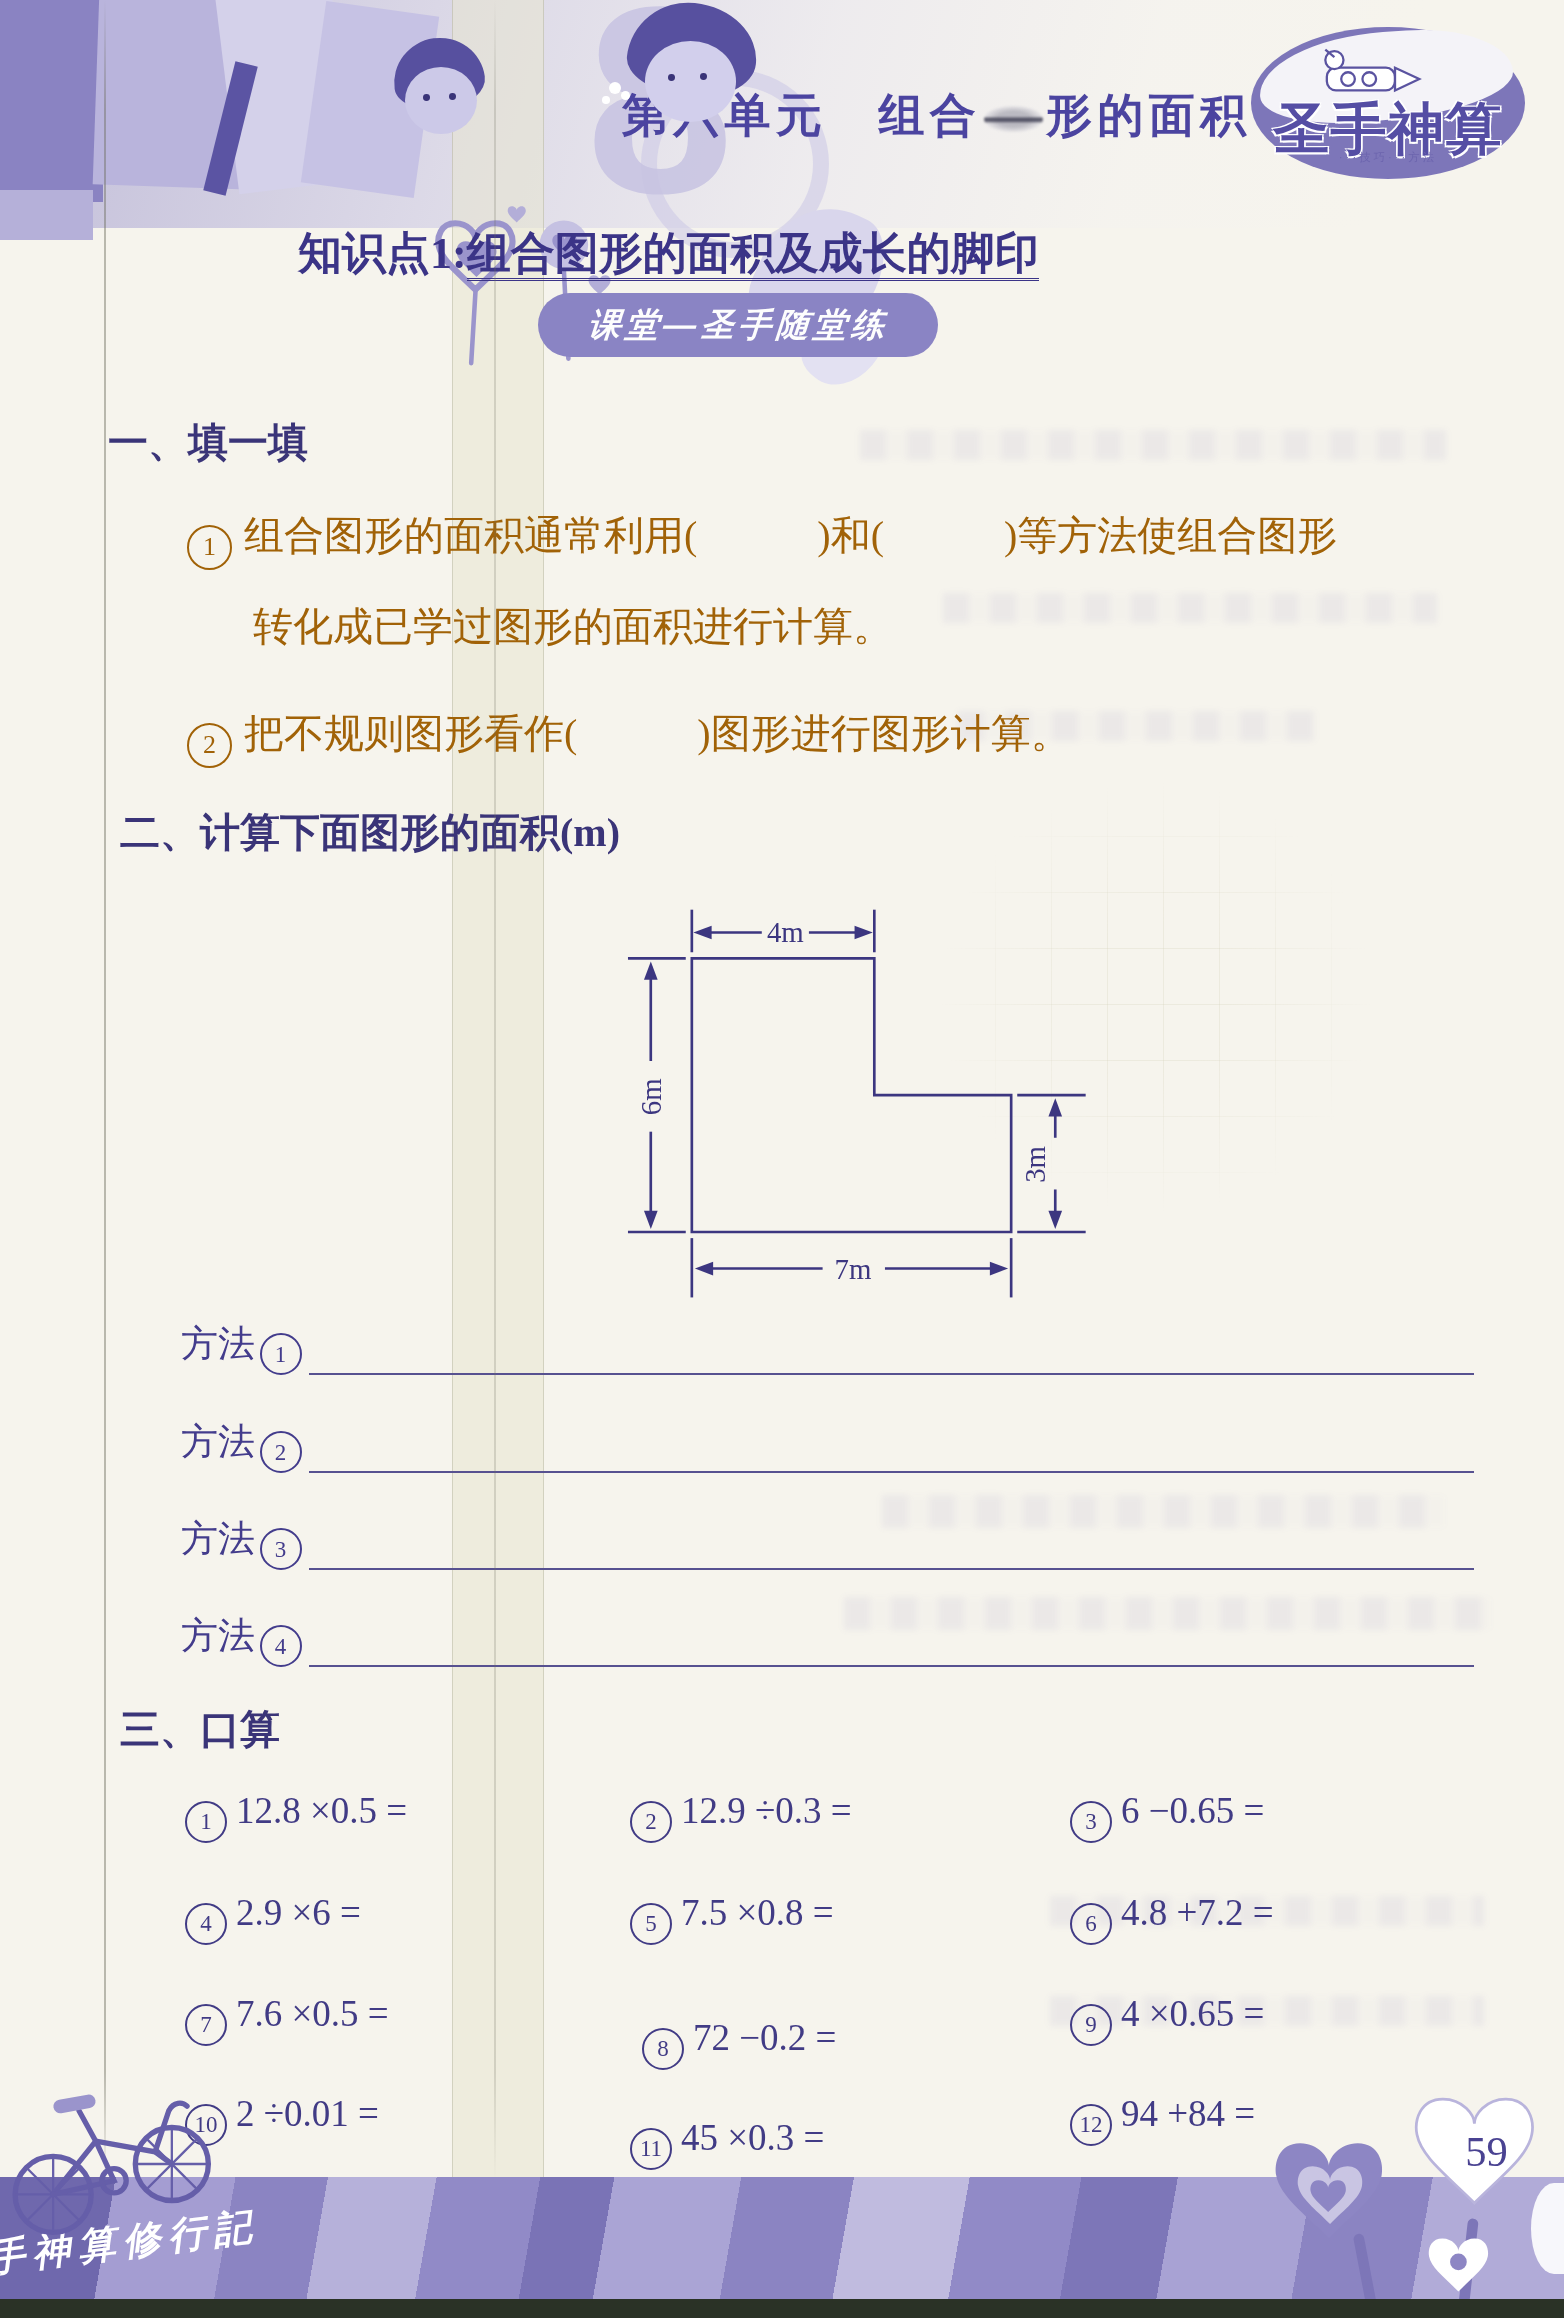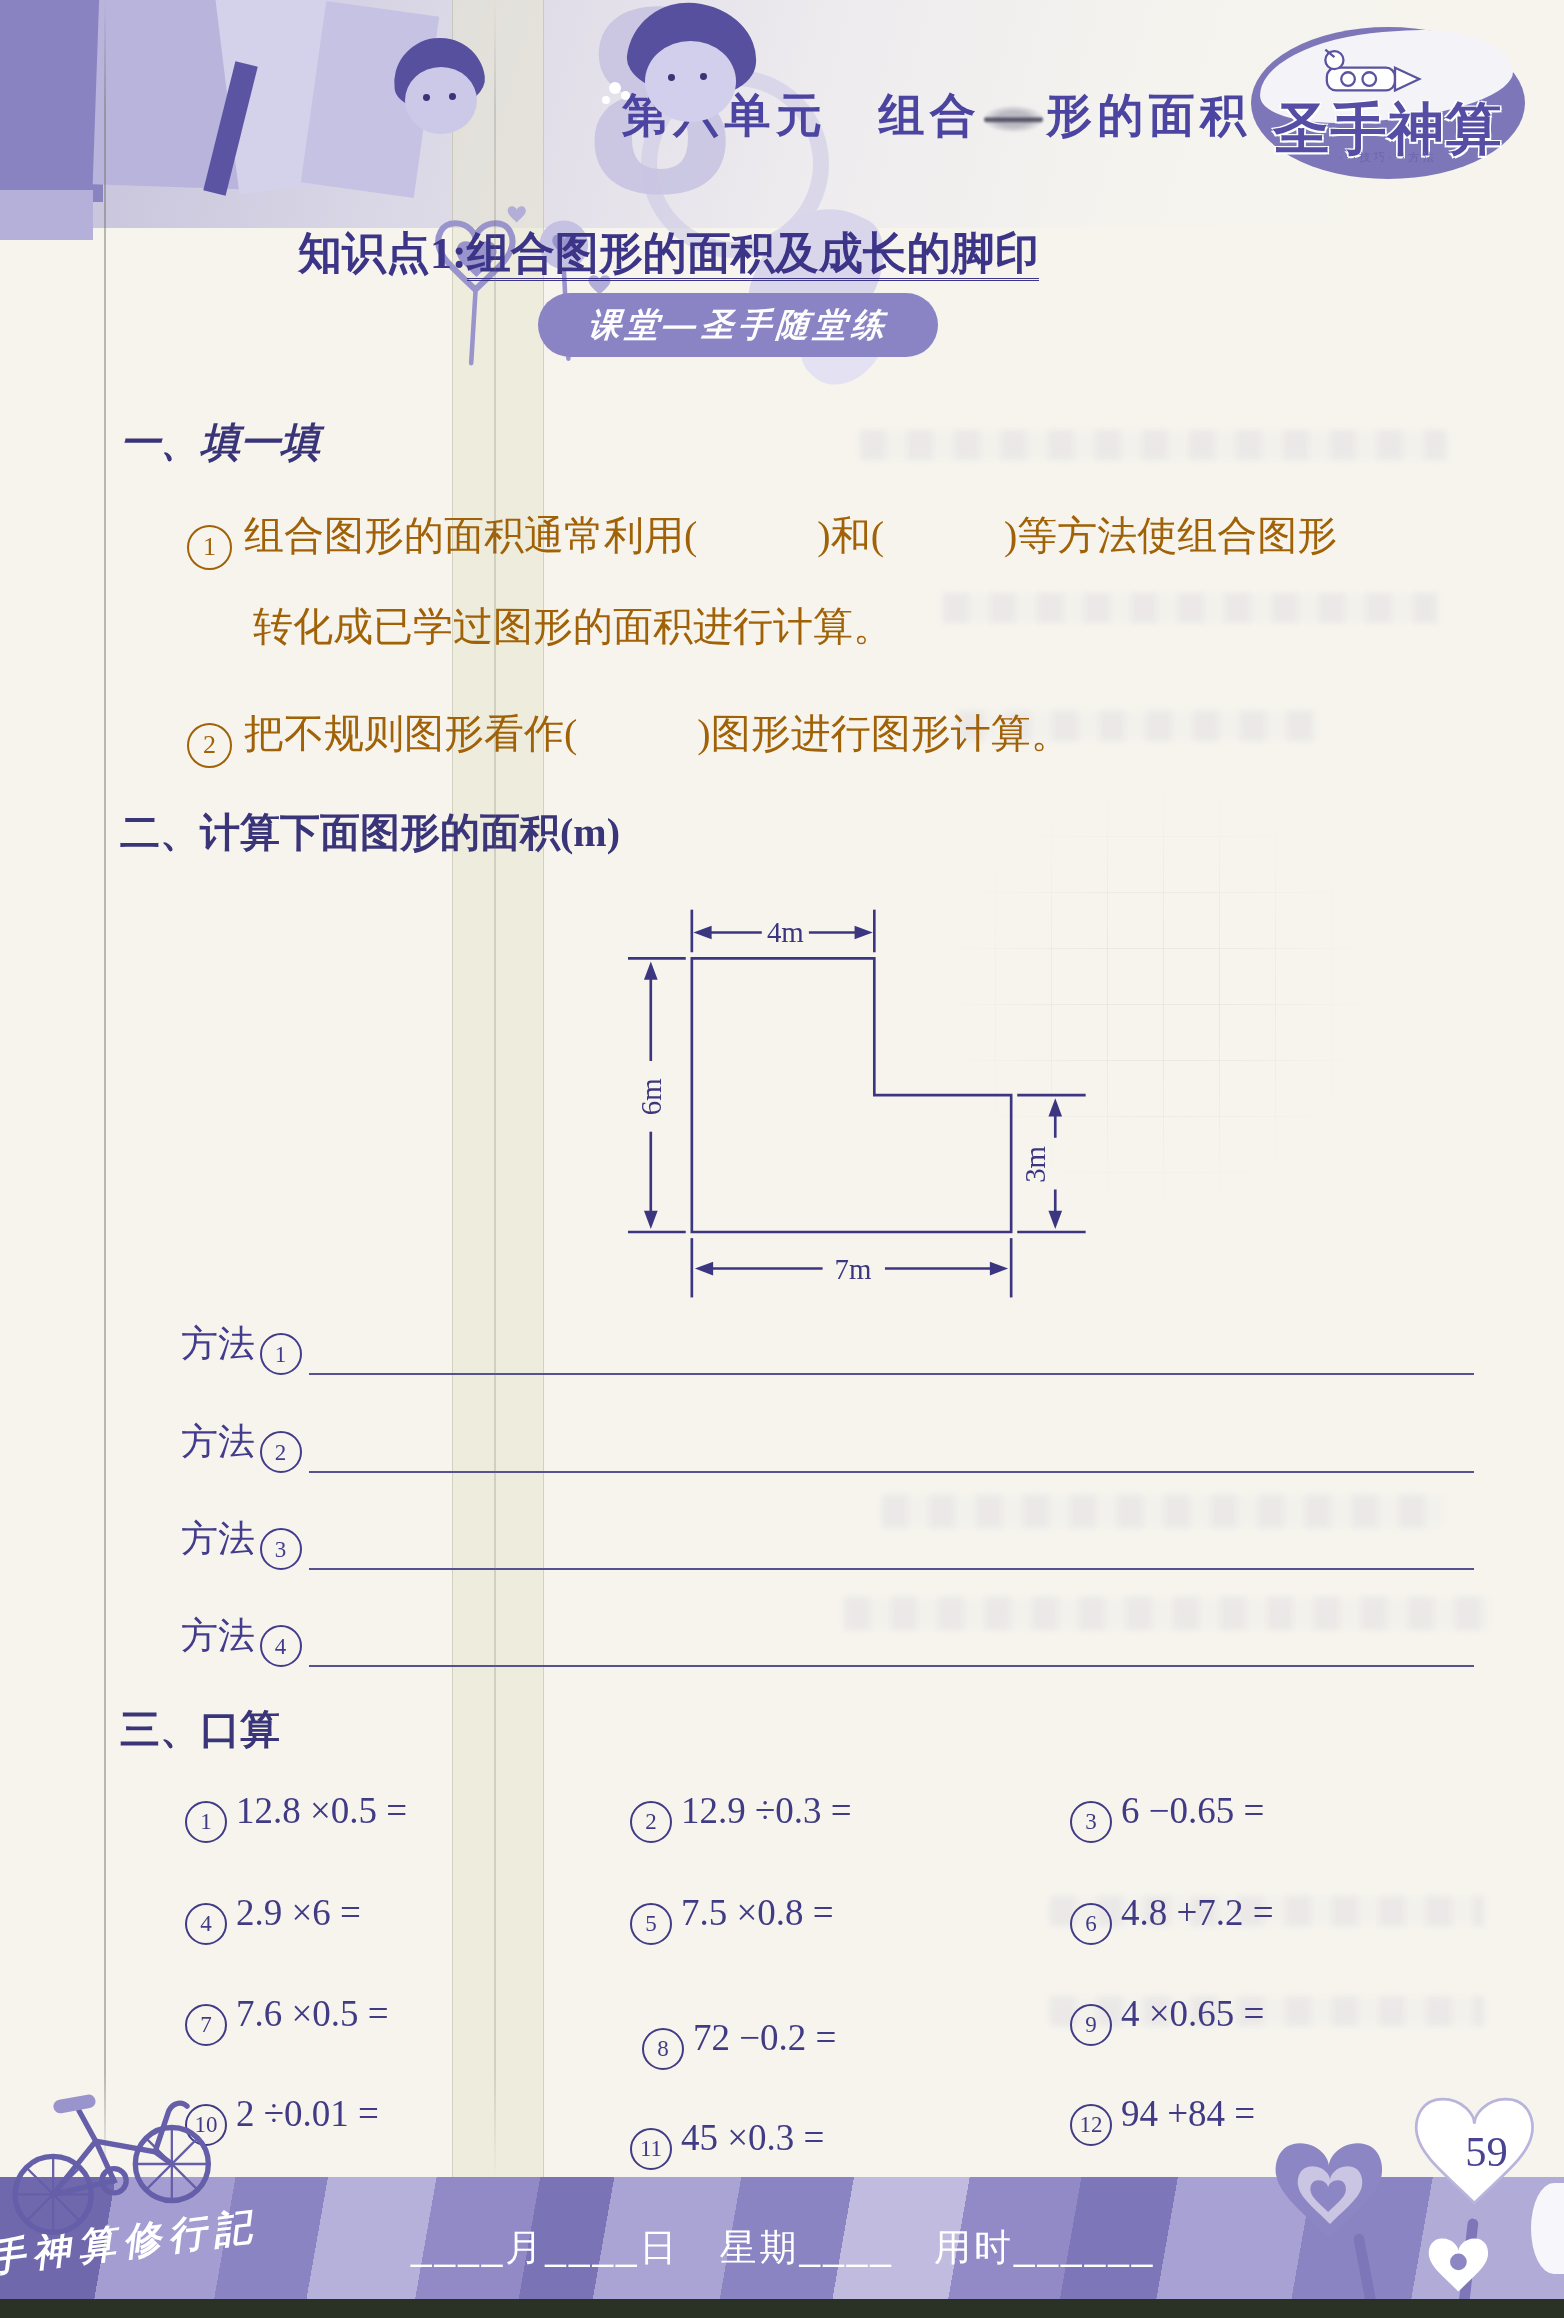--- a/index.html
+++ b/index.html
@@ -182,21 +182,21 @@
   </div>
 
   <div class="abs ghost" style="left:860px;top:430px;width:586px;height:30px;"></div>
   <div class="abs ghost" style="left:943px;top:593px;width:494px;height:30px;"></div>
   <div class="abs ghost" style="left:958px;top:711px;width:358px;height:30px;"></div>
   <div class="abs ghost" style="left:882px;top:1495px;width:563px;height:33px;"></div>
   <div class="abs ghost" style="left:844px;top:1597px;width:647px;height:33px;"></div>
   <div class="abs ghost" style="left:1050px;top:1896px;width:434px;height:30px;"></div>
   <div class="abs ghost" style="left:1050px;top:1996px;width:434px;height:30px;"></div>
 
-  <div class="abs h-sec" style="left:120px;top:415px;font-style:italic;">一、填一填</div>
+  <div class="abs h-sec" style="left:108px;top:415px;">一、填一填</div>
   <div class="abs body-line" style="left:187px;top:508px;">
     <span class="circ">1</span><span>组合图形的面积通常利用(　　　)和(　　　)等方法使组合图形</span>
   </div>
   <div class="abs body-line" style="left:253px;top:599px;">转化成已学过图形的面积进行计算。</div>
   <div class="abs body-line" style="left:187px;top:706px;">
     <span class="circ">2</span><span>把不规则图形看作(　　　)图形进行图形计算。</span>
   </div>
 
   <div class="abs h-sec" style="left:120px;top:805px;">二、计算下面图形的面积(m)</div>
 
@@ -268,21 +268,20 @@
   <div class="abs prob" style="left:1070px;top:1992px;"><span class="circ small">9</span><span>4 ×0.65 =</span></div>
   <div class="abs prob" style="left:185px;top:2092px;"><span class="circ small">10</span><span>2 ÷0.01 =</span></div>
   <div class="abs prob" style="left:630px;top:2092px;margin-top:24px;"><span class="circ small">11</span><span>45 ×0.3 =</span></div>
   <div class="abs prob" style="left:1070px;top:2092px;"><span class="circ small">12</span><span>94 +84 =</span></div>
 
   <div class="abs fold-line" style="left:104px;"></div>
   <div class="abs fold-line" style="left:494px;opacity:.5;"></div>
 
   <div class="abs footer">
     <div class="script">手神算修行記</div>
-    <div class="date-line">____月____日　星期____　用时______</div>
   </div>
 
   <svg class="abs" style="left:6px;top:2074px;z-index:6;" width="213" height="164" viewBox="0 0 280 215">
     <g stroke="#655ea9" stroke-width="7" fill="none" stroke-linecap="round">
       <circle cx="62" cy="158" r="50"></circle>
       <circle cx="218" cy="118" r="48"></circle>
       <g stroke-width="3">
         <line x1="62" y1="110" x2="62" y2="206"></line>
           <line x1="14" y1="158" x2="110" y2="158"></line>
         <line x1="28" y1="124" x2="96" y2="192"></line>

